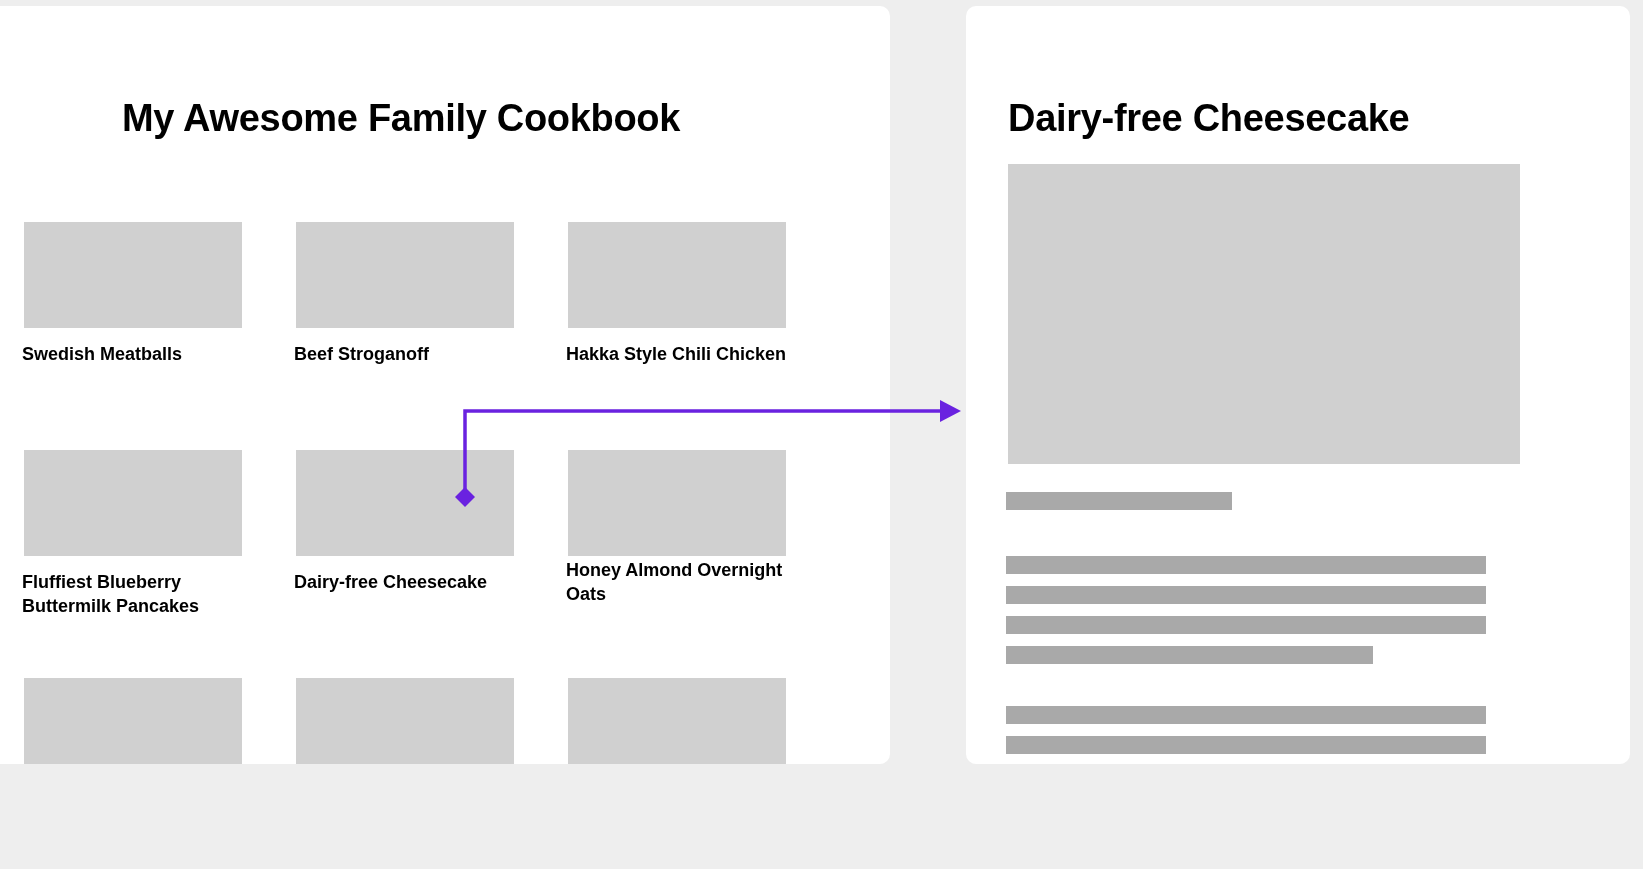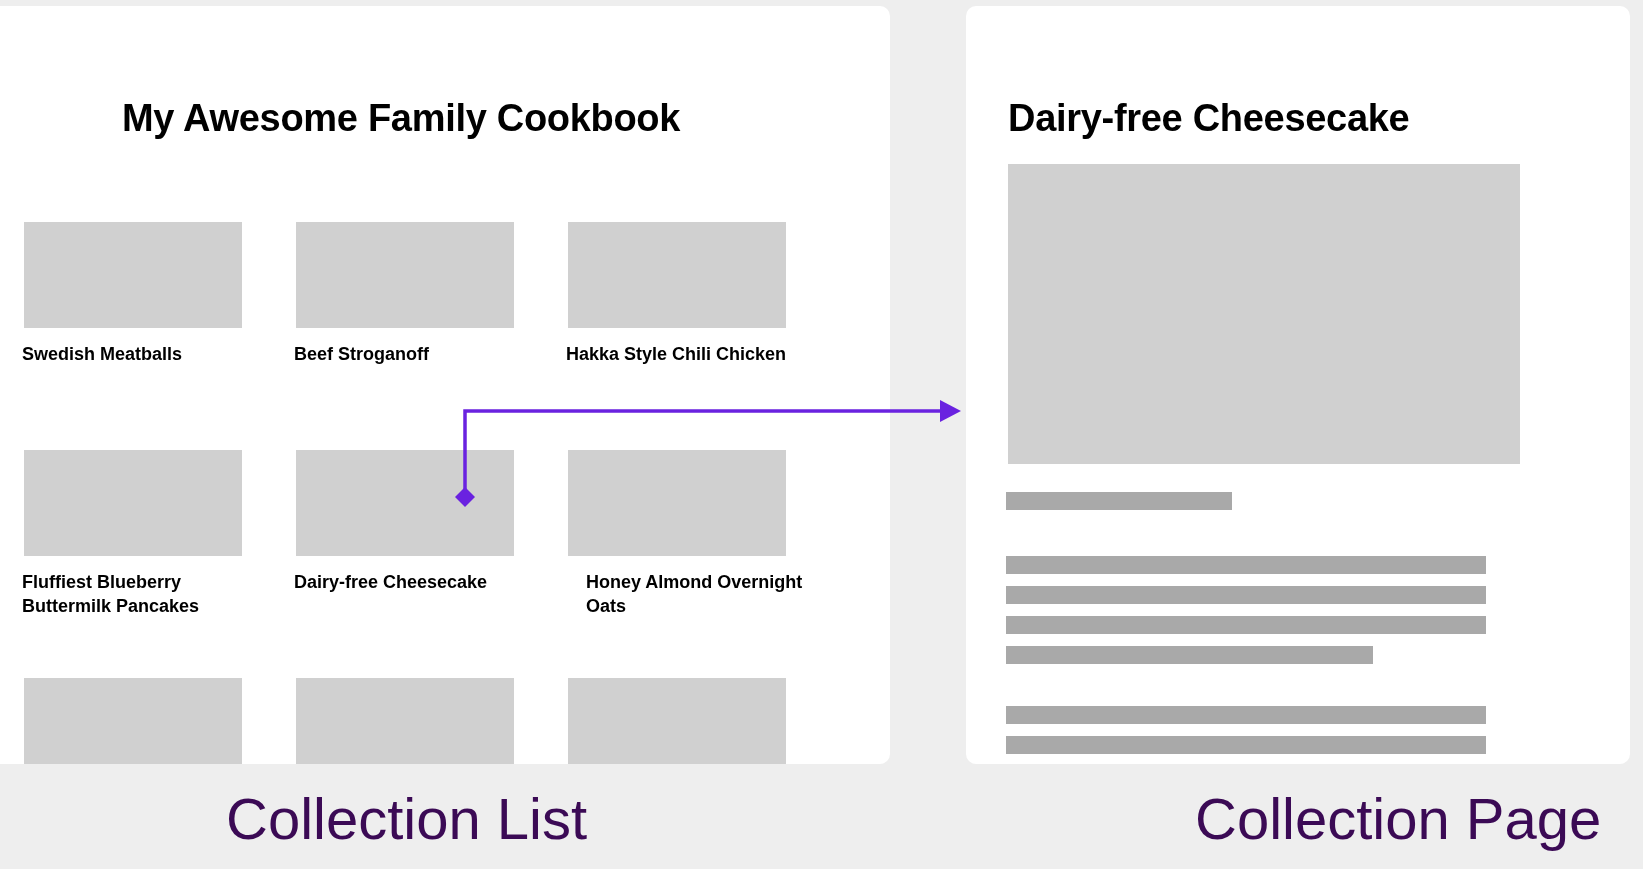--- a/index.html
+++ b/index.html
@@ -72,21 +72,21 @@
     <div class="tile" style="left:24px; top:444px;">
       <div class="thumb" style="width:218px;height:106px;"></div>
       <div class="caption" style="top:120px;">Fluffiest Blueberry Buttermilk Pancakes</div>
     </div>
     <div class="tile" style="left:296px; top:444px;">
       <div class="thumb" style="width:218px;height:106px;"></div>
       <div class="caption" style="top:120px;">Dairy-free Cheesecake</div>
     </div>
     <div class="tile" style="left:568px; top:444px;">
       <div class="thumb" style="width:218px;height:106px;"></div>
-      <div class="caption" style="top:120px;margin-left:20px;">Honey Almond Overnight Oats</div>
+      <div class="caption" style="top:108px;">Honey Almond Overnight Oats</div>
     </div>
 
     <div class="tile" style="left:24px; top:672px;">
       <div class="thumb" style="width:218px;height:106px;"></div>
     </div>
     <div class="tile" style="left:296px; top:672px;">
       <div class="thumb" style="width:218px;height:106px;"></div>
     </div>
     <div class="tile" style="left:568px; top:672px;">
       <div class="thumb" style="width:218px;height:106px;"></div>
@@ -107,15 +107,13 @@
     <div class="bar" style="top:700px; width:480px;"></div>
     <div class="bar" style="top:730px; width:480px;"></div>
   </div>
 
   <svg class="connector" width="1643" height="869" viewBox="0 0 1643 869">
     <polyline points="465,497 465,411 943,411" fill="none" stroke="#6a22e0" stroke-width="3.5"></polyline>
     <polygon points="455,497 465,487 475,497 465,507" fill="#6a22e0"></polygon>
     <polygon points="940,400 961,411 940,422" fill="#6a22e0"></polygon>
   </svg>
 
-  <div class="label label-list">Collection List</div>
-  <div class="label label-page">Collection Page</div>
 </div>
 
 </body></html>

